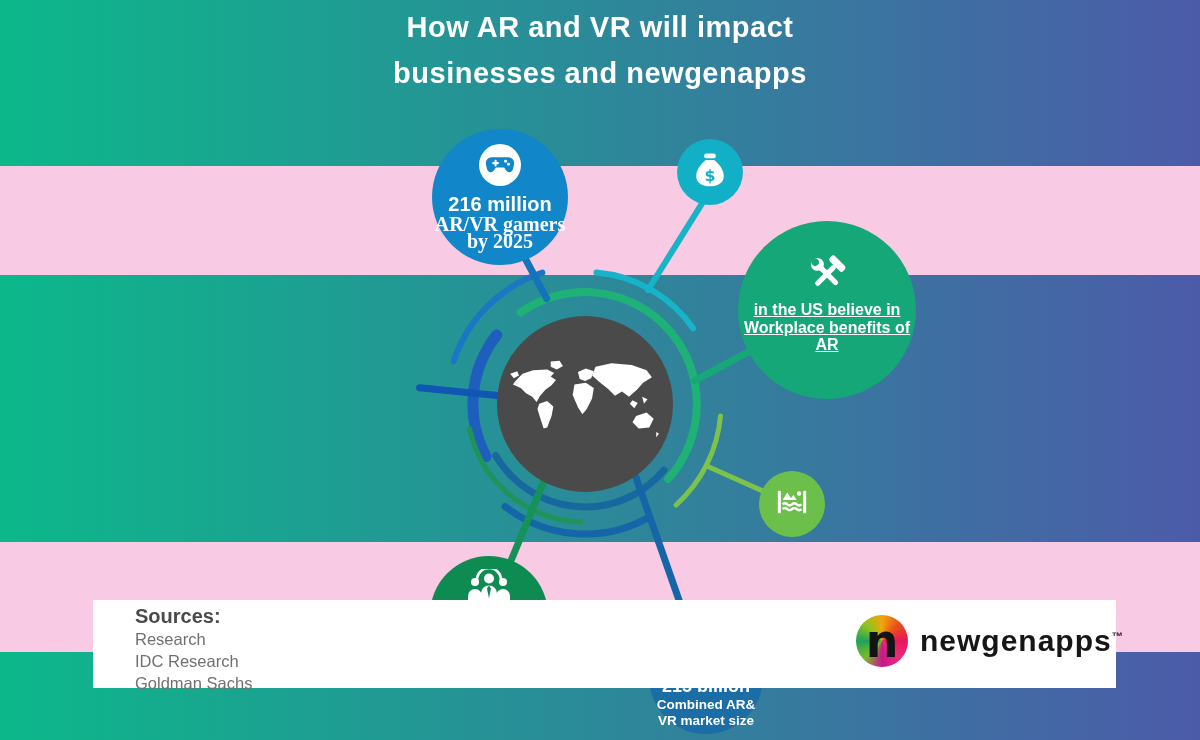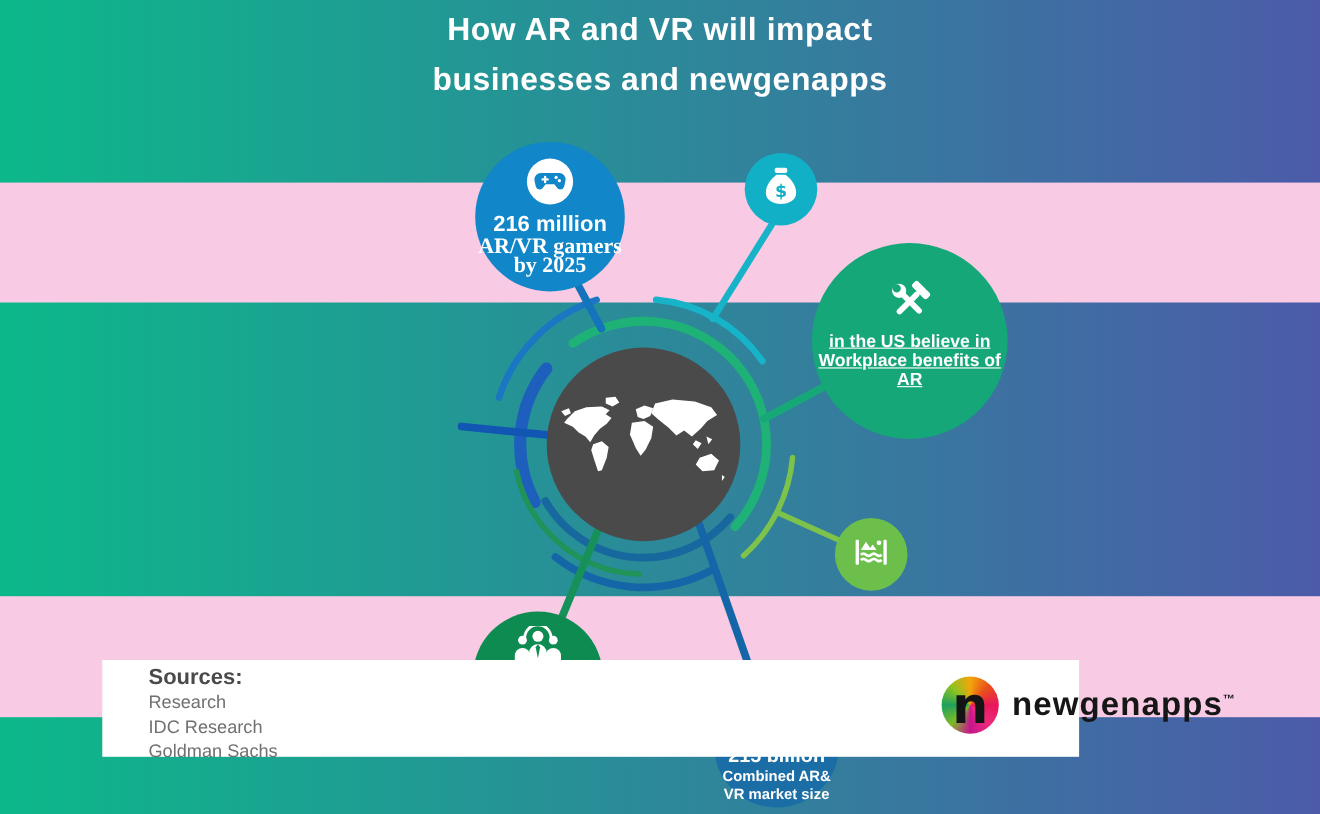--- a/index.html
+++ b/index.html
@@ -37,21 +37,21 @@
   #bubble-users{left:430px;top:556px;width:118px;height:118px;background:#0E8B51;padding-top:13px;}
   #bubble-users .headline{font-size:18px;margin-top:4px;}
   #bubble-users .subline{font-size:14px;}
   #bubble-market{left:649px;top:620px;width:114px;height:114px;background:#1A6DA5;padding-top:10px;}
   #bubble-market .headline{font-size:18px;margin-top:2px;}
   #bubble-market .subline{font-size:13.5px;line-height:16px;}
   #globe{
     position:absolute;left:497px;top:316px;width:176px;height:176px;border-radius:50%;
     background:#4A4A4A;display:flex;align-items:center;justify-content:center;
   }
-  #source-bar{position:absolute;left:93px;top:600px;width:888px;height:88px;background:#fff;}
+  #source-bar{position:absolute;left:93px;top:600px;width:1023px;height:88px;background:#fff;}
   #sources-label{position:absolute;left:42px;top:5px;font-size:20px;font-weight:bold;color:#4A4A4A;}
   .source-item{position:absolute;left:42px;font-size:16.5px;color:#707070;}
   #logo-row{position:absolute;left:763px;top:15px;display:flex;align-items:center;}
   #logo-mark{
     width:52px;height:52px;border-radius:50%;position:relative;
     background:conic-gradient(from 0deg,#F2A50C,#E94E1B,#E8175D,#EE2A7B,#C6168D,#7DB928,#1FA25C,#8FC31F,#F2A50C);
     display:flex;align-items:center;justify-content:center;
   }
   #logo-mark span{color:#141414;font-weight:bold;font-size:46px;line-height:40px;font-family:"DejaVu Sans",sans-serif;}
   #logo-text{margin-left:12px;font-size:30px;font-weight:600;color:#161616;letter-spacing:1px;}

